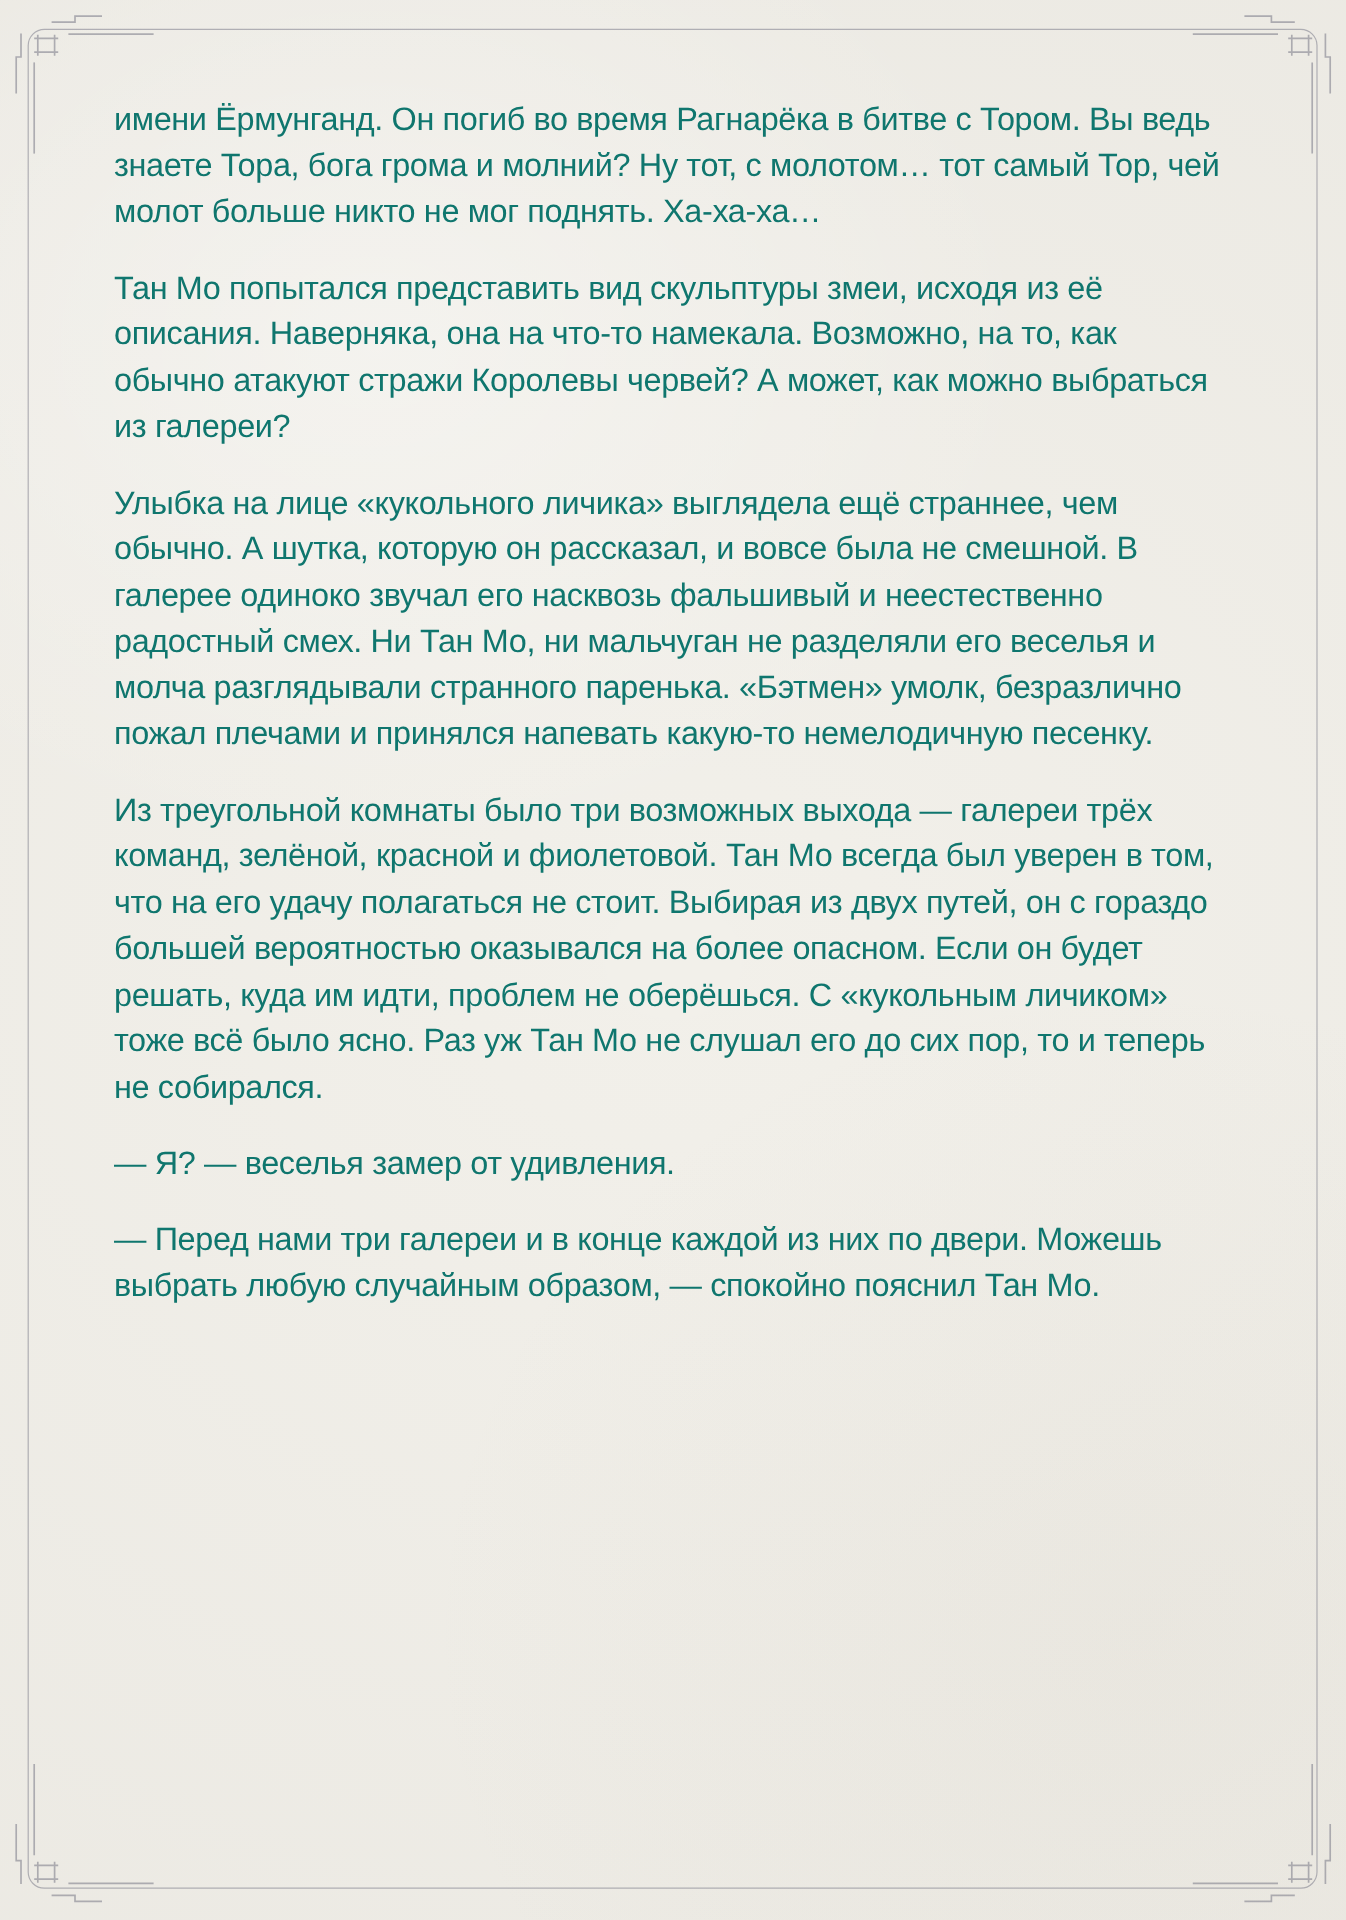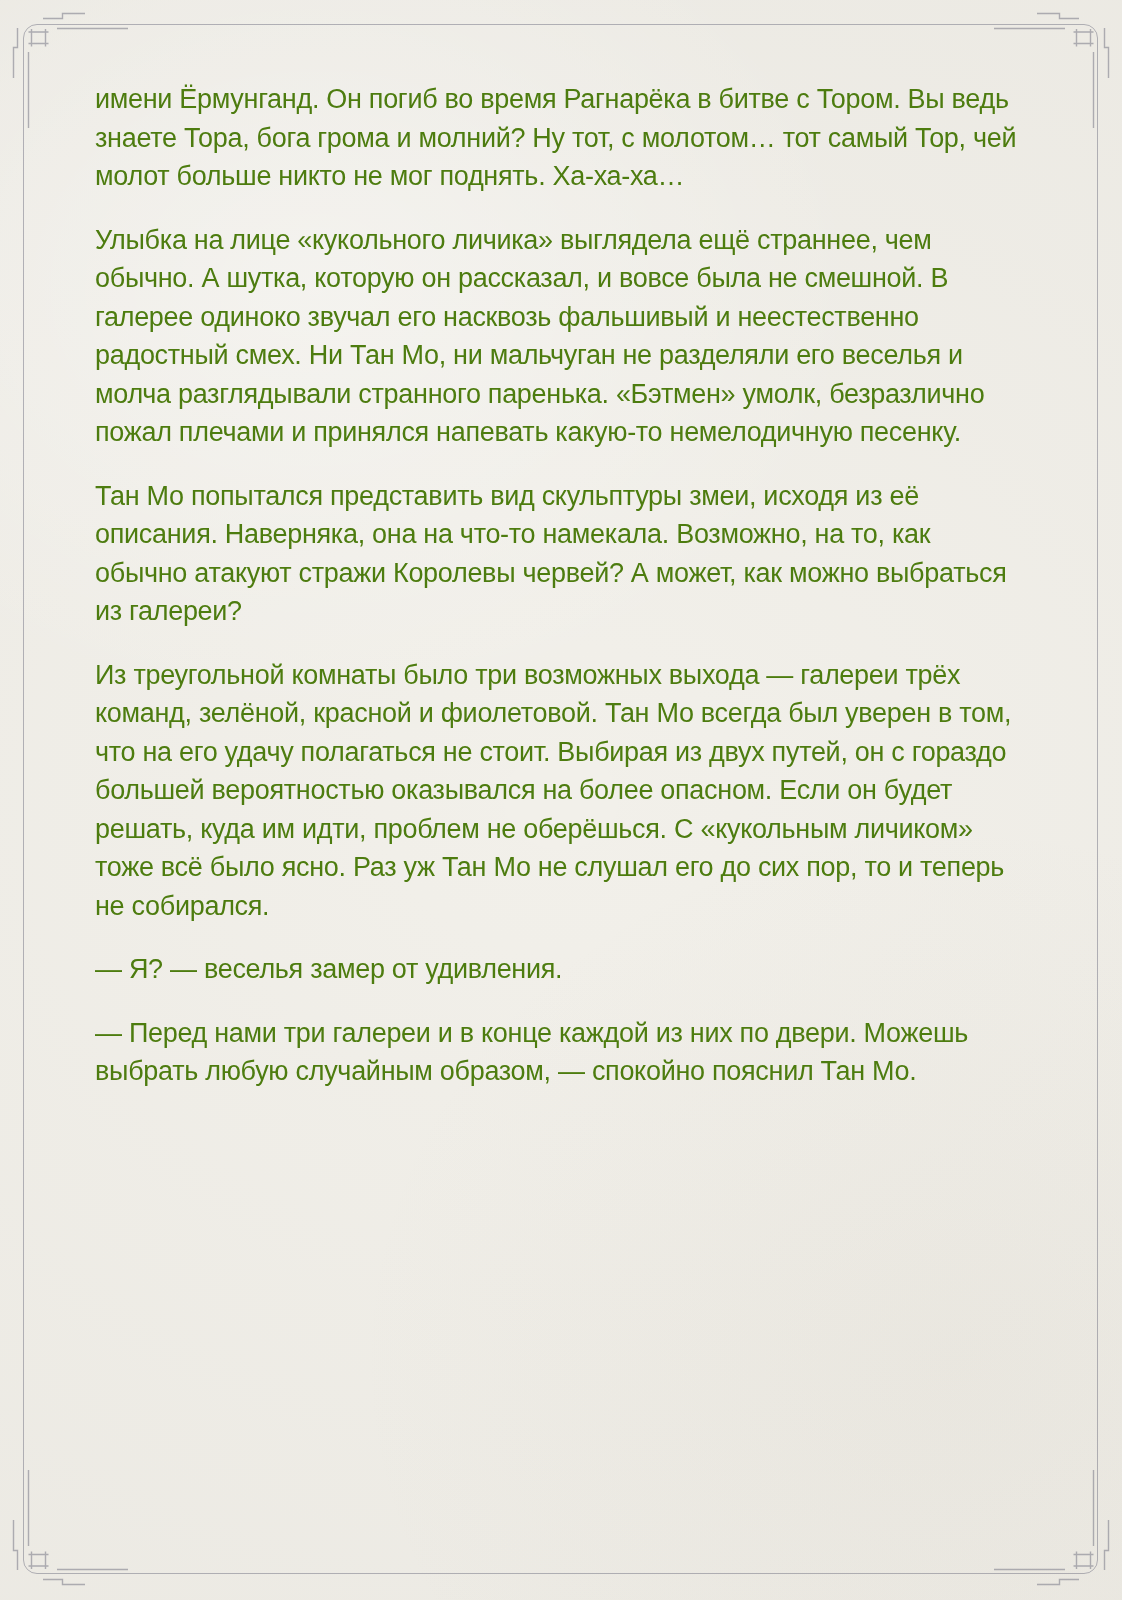--- a/index.html
+++ b/index.html
@@ -42,21 +42,21 @@
   .corner.tr { right: 0; top: 0; transform: scaleX(-1); }
   .corner.bl { left: 0; bottom: 2px; transform: scaleY(-1); }
   .corner.br { right: 0; bottom: 2px; transform: scale(-1,-1); }
 
   
   .text-block {
     position: absolute;
     left: 95px;
     top: 80px;
     width: 945px;
-    color: #4d7c0f;
+    color: #0f766e;
     font-size: 27px;
     line-height: 38.5px;
     letter-spacing: -0.3px;
   }
   .text-block p {
     margin: 0 0 25px 0;
     white-space: pre-line;
   }
 </style>
 </head>
@@ -91,30 +91,30 @@
     <use href="#cornerOrn"></use>
   </svg>
 <svg class="corner br" viewBox="0 0 150 150">
     <use href="#cornerOrn"></use>
   </svg>
 
 <div class="text-block">
   <p>имени Ёрмунганд. Он погиб во время Рагнарёка в битве с Тором. Вы ведь
 знаете Тора, бога грома и молний? Ну тот, с молотом… тот самый Тор, чей
 молот больше никто не мог поднять. Ха-ха-ха…</p>
+  <p>Тан Мо попытался представить вид скульптуры змеи, исходя из её
+описания. Наверняка, она на что-то намекала. Возможно, на то, как
+обычно атакуют стражи Королевы червей? А может, как можно выбраться
+из галереи?</p>
   <p>Улыбка на лице «кукольного личика» выглядела ещё страннее, чем
 обычно. А шутка, которую он рассказал, и вовсе была не смешной. В
 галерее одиноко звучал его насквозь фальшивый и неестественно
 радостный смех. Ни Тан Мо, ни мальчуган не разделяли его веселья и
 молча разглядывали странного паренька. «Бэтмен» умолк, безразлично
 пожал плечами и принялся напевать какую-то немелодичную песенку.</p>
-  <p>Тан Мо попытался представить вид скульптуры змеи, исходя из её
-описания. Наверняка, она на что-то намекала. Возможно, на то, как
-обычно атакуют стражи Королевы червей? А может, как можно выбраться
-из галереи?</p>
   <p>Из треугольной комнаты было три возможных выхода — галереи трёх
 команд, зелёной, красной и фиолетовой. Тан Мо всегда был уверен в том,
 что на его удачу полагаться не стоит. Выбирая из двух путей, он с гораздо
 большей вероятностью оказывался на более опасном. Если он будет
 решать, куда им идти, проблем не оберёшься. С «кукольным личиком»
 тоже всё было ясно. Раз уж Тан Мо не слушал его до сих пор, то и теперь
 не собирался.</p>
   <p>— Я? — веселья замер от удивления.</p>
   <p>— Перед нами три галереи и в конце каждой из них по двери. Можешь
 выбрать любую случайным образом, — спокойно пояснил Тан Мо.</p>

